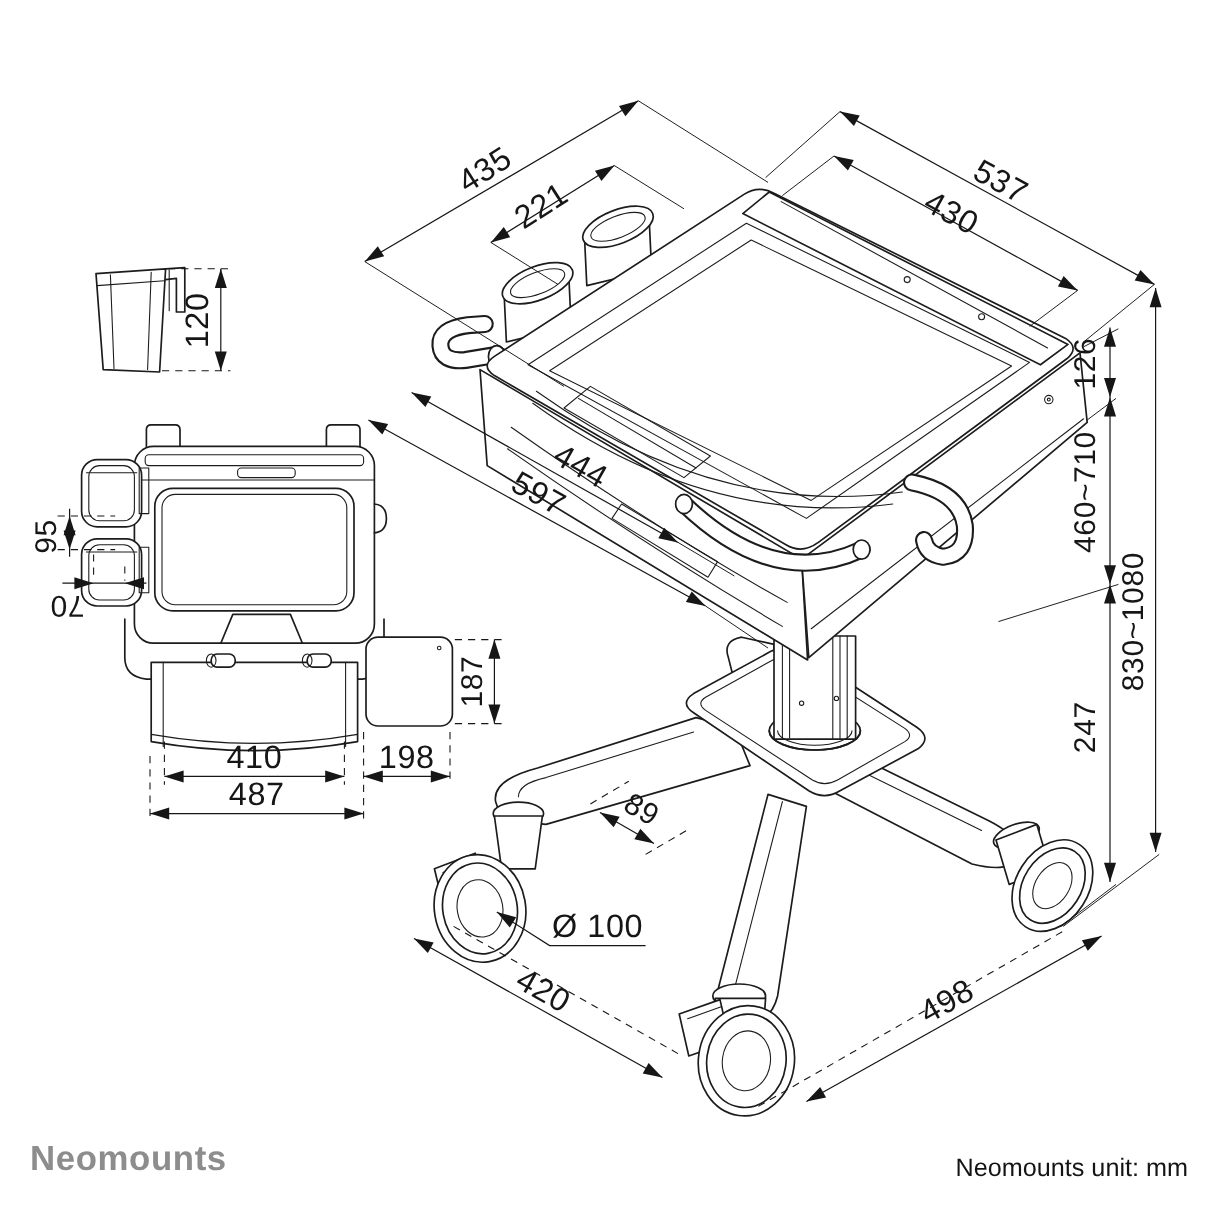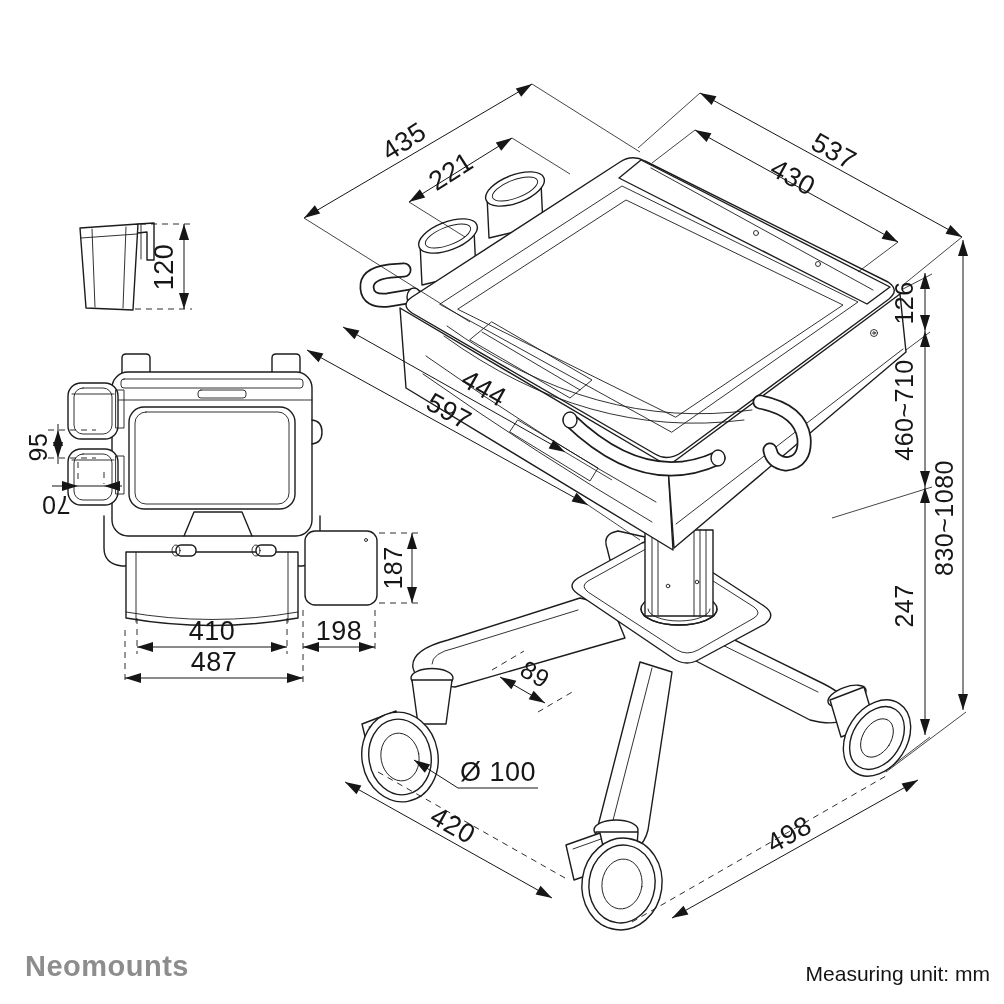--- a/index.html
+++ b/index.html
@@ -323,13 +323,13 @@
       <text class="dt dtb" transform="translate(452,827) rotate(29.3)" dominant-baseline="middle">420</text>
       <path class="dim" d="M672,918 L918,780"></path>
       <use href="#ah" class="arr" transform="translate(672,918) rotate(150.7)"></use>
       <use href="#ah" class="arr" transform="translate(918,780) rotate(-29.3)"></use>
       <text class="dt dtb" transform="translate(790,836) rotate(-29.3)" dominant-baseline="middle">498</text>
     </g>
   </g>
 </svg>
 
 <div class="footer-brand">Neomounts</div>
-<div class="footer-unit">Measuring unit: mm</div>
+<div class="footer-unit">Neomounts unit: mm</div>
 
 </body></html>

